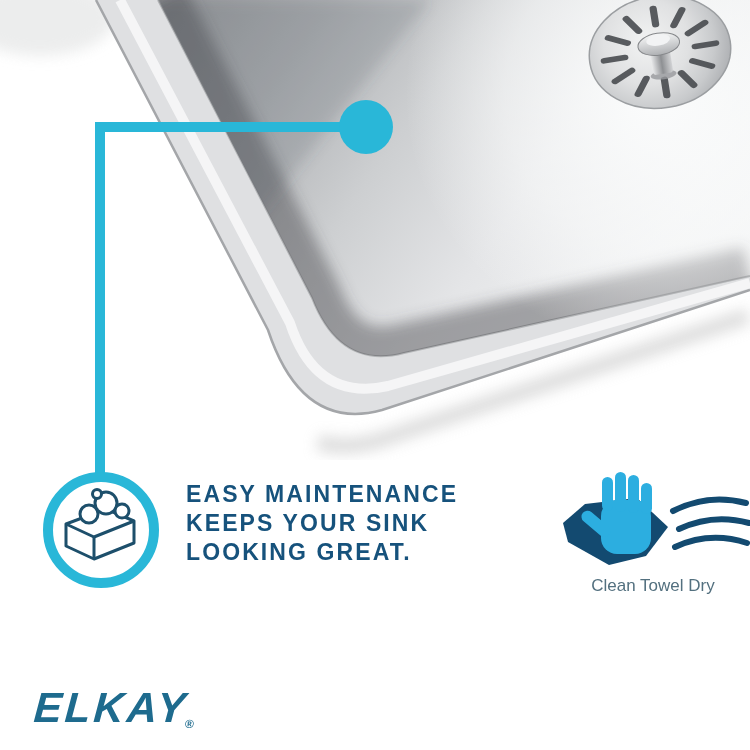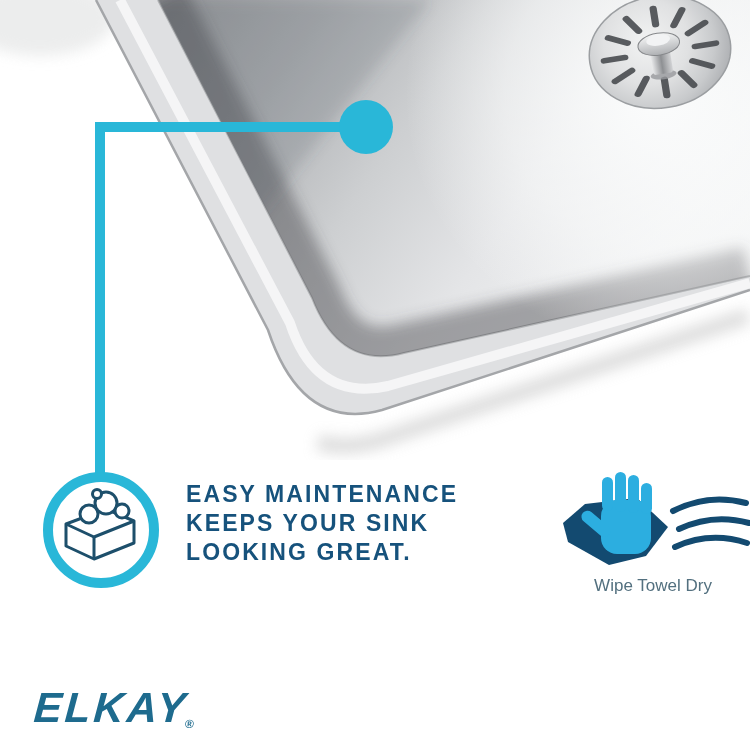--- a/index.html
+++ b/index.html
@@ -135,17 +135,17 @@
       <rect x="73" y="7" width="11" height="38" rx="5.5"></rect>
       <rect x="86" y="15" width="11" height="31" rx="5.5"></rect>
       <rect x="28" y="42" width="12" height="34" rx="6" transform="rotate(-50 34 50)"></rect>
     </g>
     <g stroke="#134a70" stroke-width="6" fill="none" stroke-linecap="round">
       <path d="M 118 43 Q 153 25 191 35"></path>
       <path d="M 124 61 Q 158 45 194 55"></path>
       <path d="M 120 79 Q 155 63 192 75"></path>
     </g>
   </svg>
-  <div class="wipe-label">Wipe Towel Dry</div>
+  <div class="wipe-label">Clean Towel Dry</div>
 
   <div class="logo"><span>ELKAY</span><span class="reg">®</span></div>
 
 </div>
 
 </body></html>

